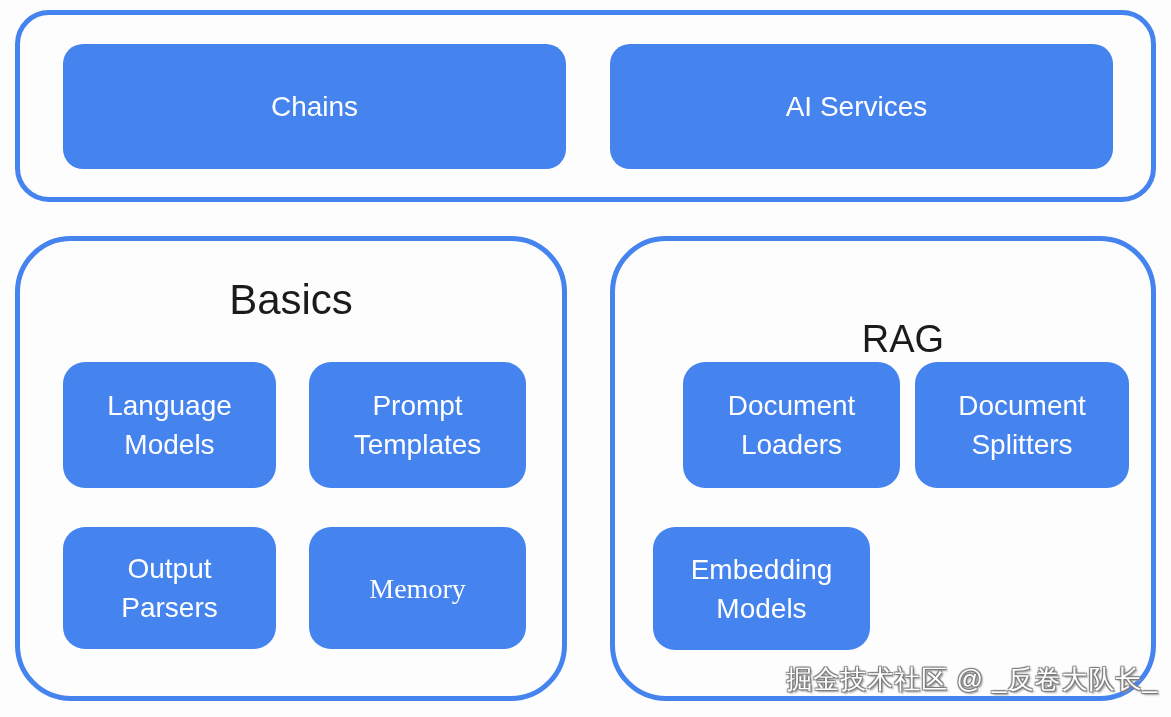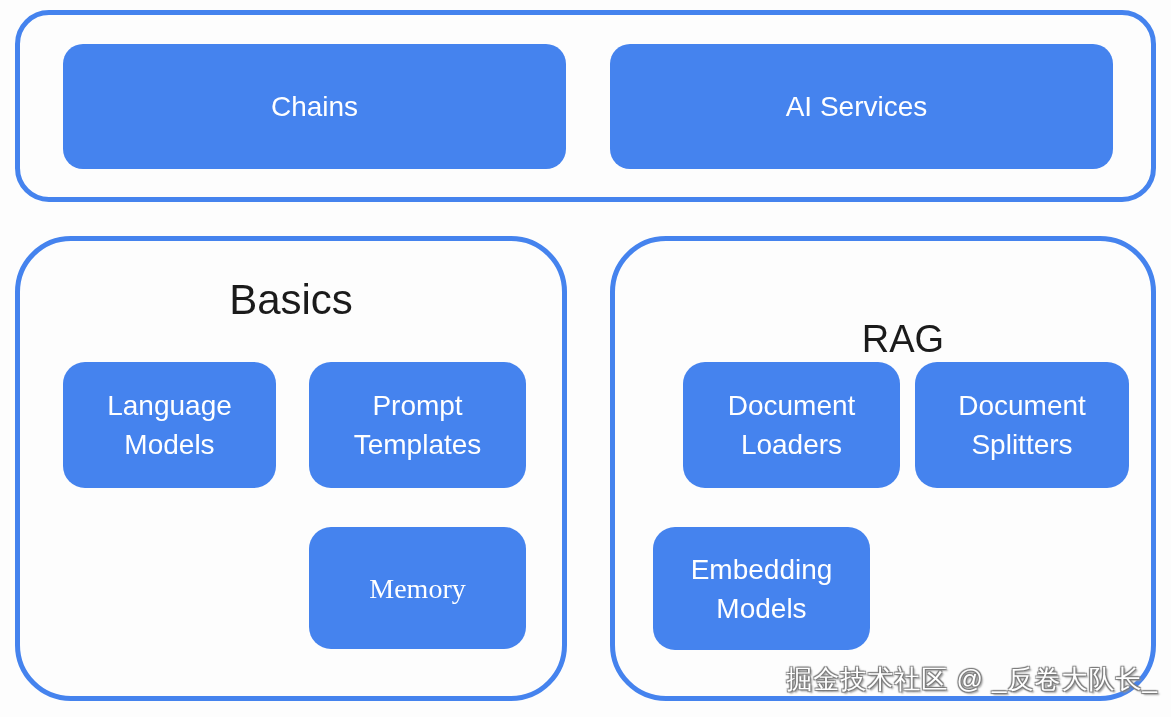--- a/index.html
+++ b/index.html
@@ -85,20 +85,21 @@
 <div class="canvas">
 
   <div class="panel p-top"></div>
   <div class="node n-chains">Chains</div>
   <div class="node n-ai-services">AI Services</div>
 
   <div class="panel p-basics"></div>
   <div class="panel-title t-basics" style="left:15px;width:552px;">Basics</div>
   <div class="node n-language-models">Language Models</div>
   <div class="node n-prompt-templates">Prompt Templates</div>
+  <div class="node n-output-parsers">Output Parsers</div>
   <div class="node n-memory">Memory</div>
 
   <div class="panel p-rag"></div>
   <div class="panel-title t-rag" style="left:630px;width:546px;margin-top:34px;">RAG</div>
   <div class="node n-document-loaders">Document Loaders</div>
   <div class="node n-document-splitters">Document Splitters</div>
   <div class="node n-embedding-models">Embedding Models</div>
 
   <div class="watermark">掘金技术社区 @ _反卷大队长_</div>
 </div>

